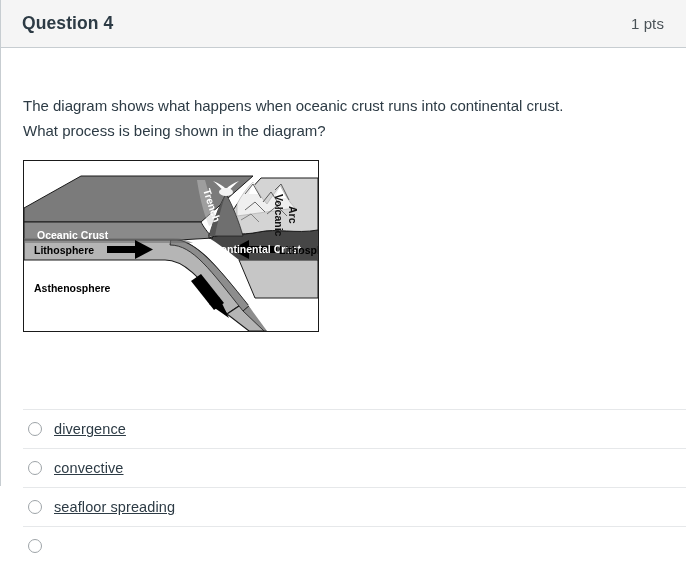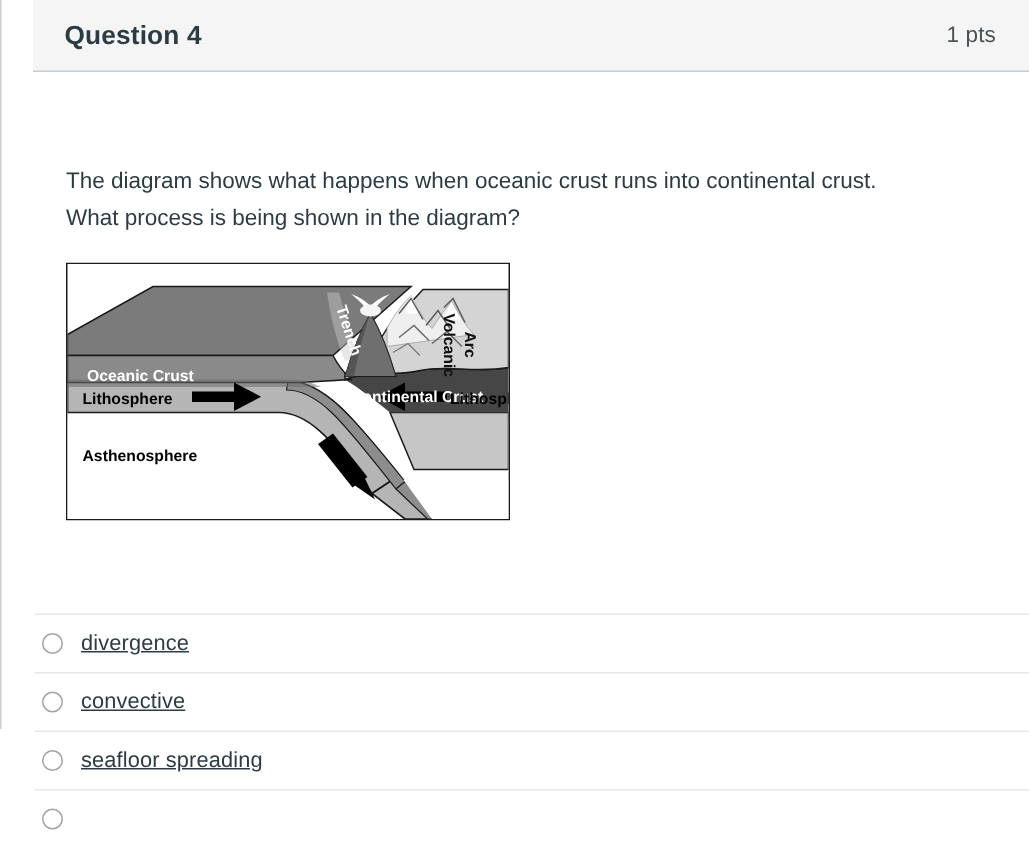--- a/index.html
+++ b/index.html
@@ -14,21 +14,20 @@
     overflow: hidden;
   }
 
   .question-card {
     position: relative;
     width: 686px;
     height: 486px;
     box-sizing: border-box;
     border-left: 1px solid #c7cdd1;
     background: #ffffff;
-    padding-left: 21px;
   }
 
   
   .question-header {
     position: relative;
     height: 48px;
     box-sizing: border-box;
     background: #f5f5f5;
     border-bottom: 1px solid #c7cdd1;
     display: flex;
@@ -46,21 +45,21 @@
     font-size: 15px;
     color: #4a5257;
     letter-spacing: 0.1px;
   }
 
   
   .question-body {
     padding: 0 22px;
   }
   .question-text {
-    margin-top: 60px;
+    margin-top: 45px;
     font-size: 15px;
     line-height: 25px;
     color: #2d3b45;
     max-width: 660px;
   }
   .question-text .line {
     display: block;
   }
 
   

